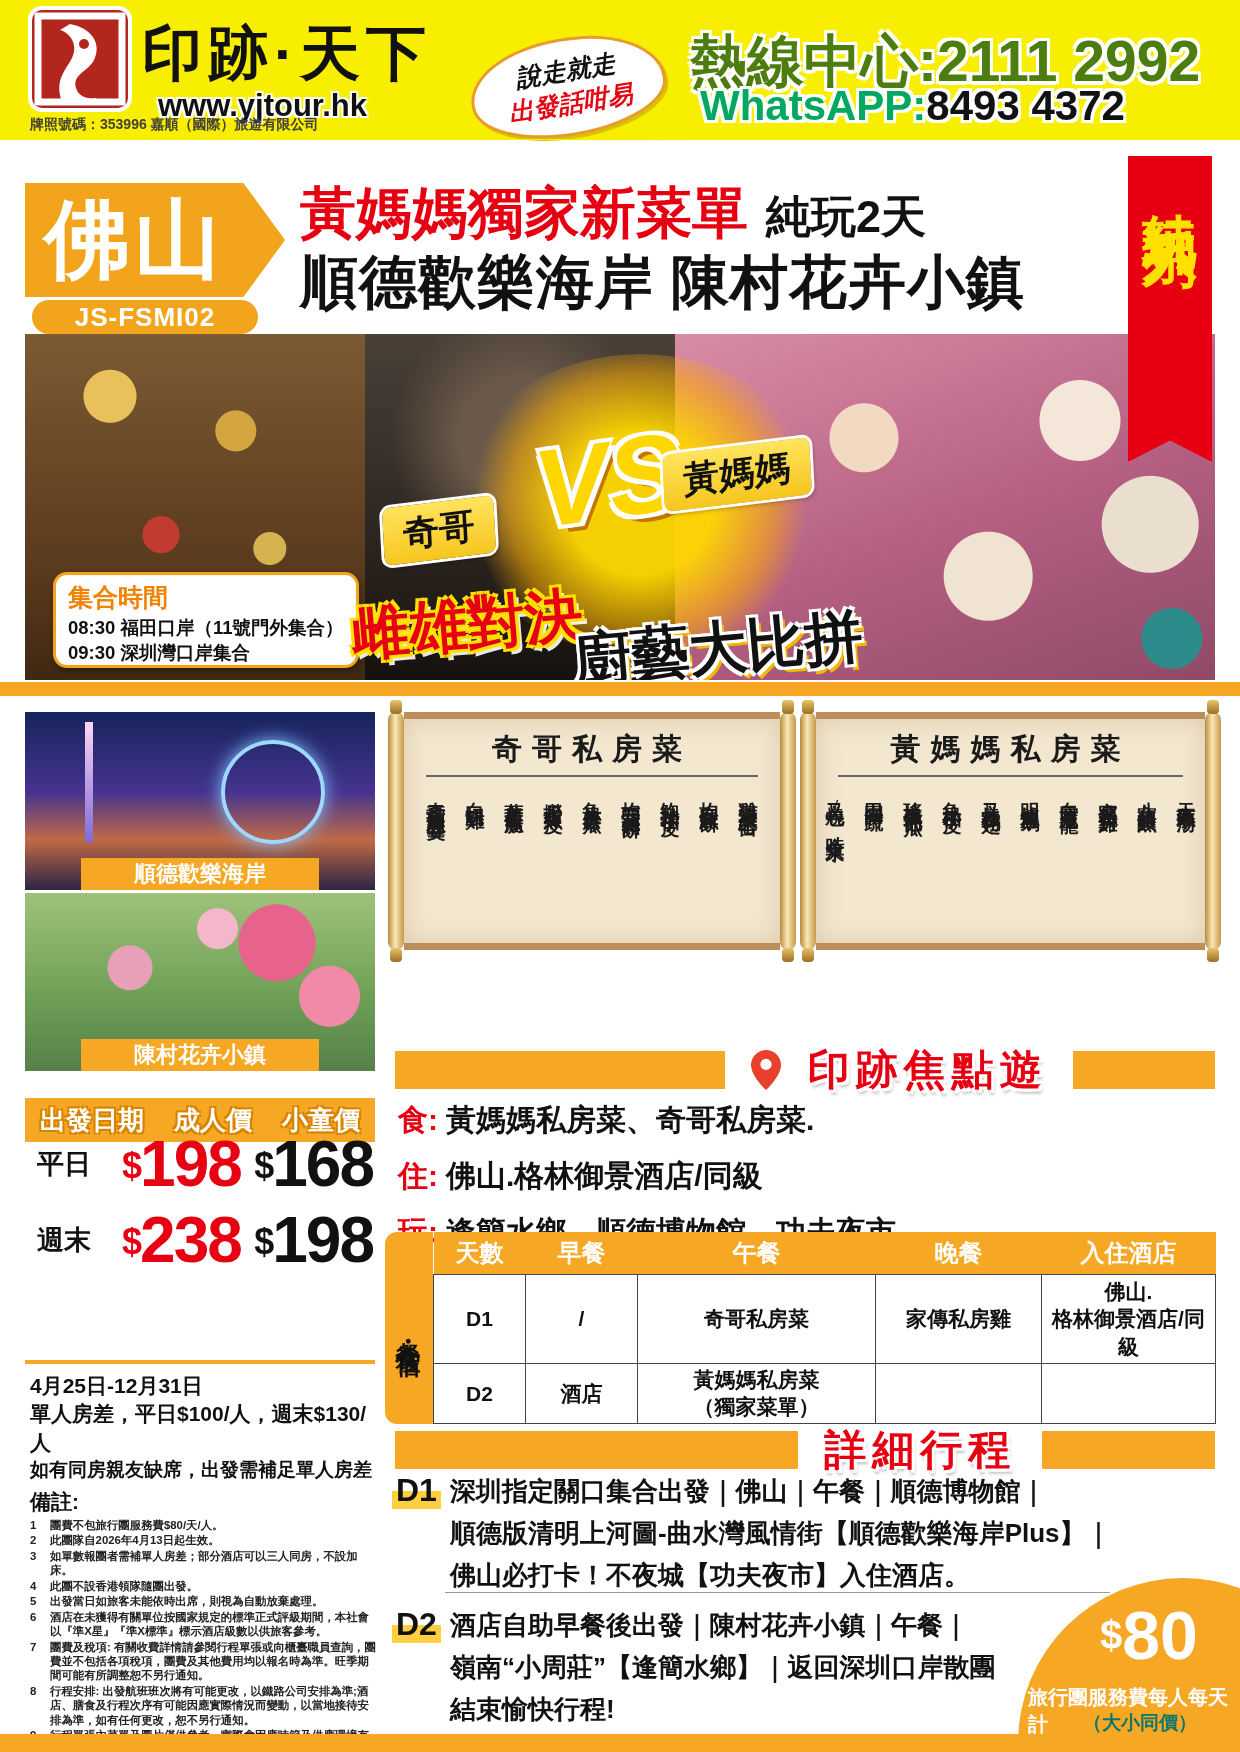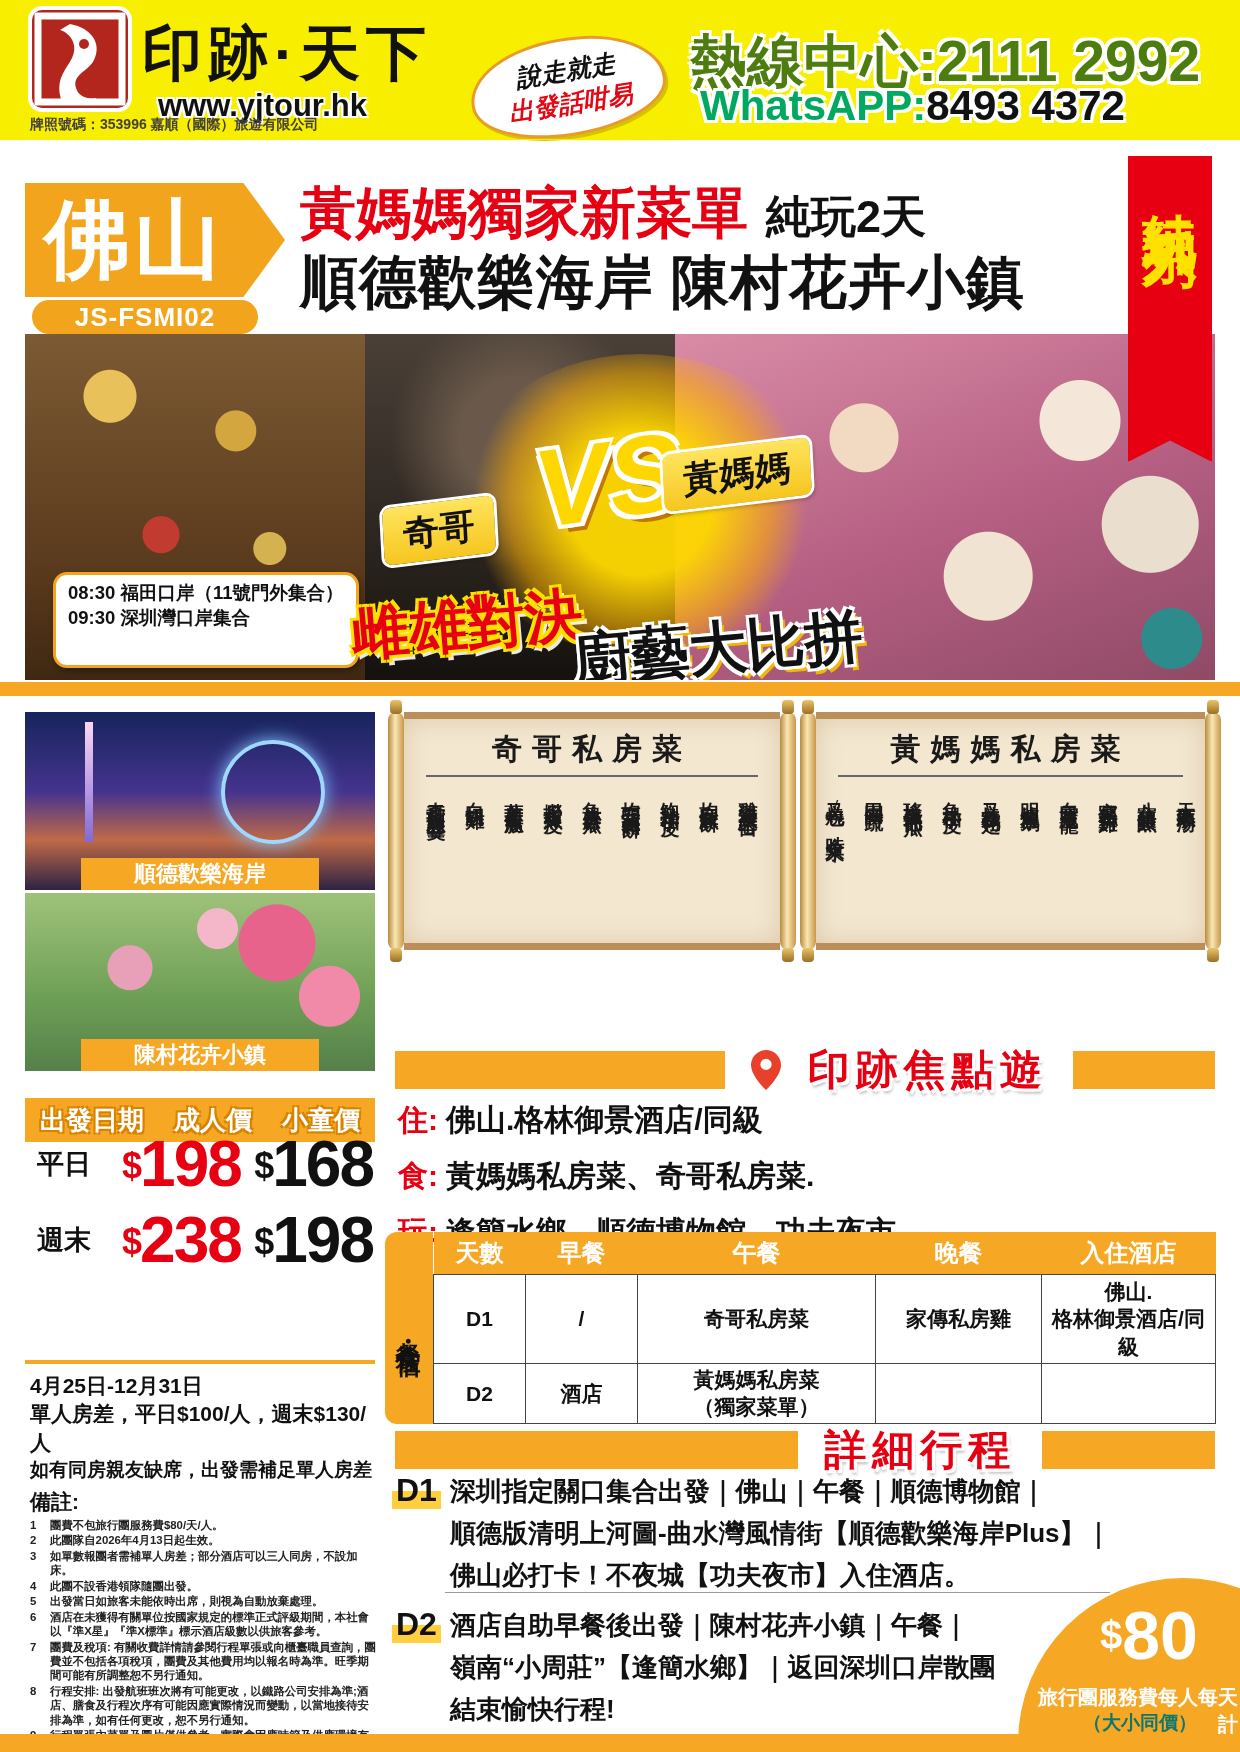--- a/index.html
+++ b/index.html
@@ -149,21 +149,21 @@
   .day{position:absolute;left:392px;width:730px;}
   .day .dl{position:absolute;left:0;top:2px;font-size:32px;font-weight:900;color:#111;
         background:linear-gradient(transparent 52%,#FFCF3F 52%);padding:0 4px;}
   .day .dt{margin-left:58px;font-size:26px;font-weight:600;color:#111;line-height:42px;white-space:pre-line;}
   .d1{top:1470px;} .d2{top:1604px;}
   .ddiv{position:absolute;left:445px;top:1592px;width:665px;height:1px;background:#9a9a9a;}
   
   .fee{position:absolute;left:1018px;top:1578px;width:330px;height:330px;border-radius:50%;background:#F6A723;}
   .fee-amt{position:absolute;left:1100px;top:1596px;font-weight:900;color:#fff;white-space:nowrap;}
   .fee-amt .c{font-size:40px;vertical-align:10px;} .fee-amt .n{font-size:68px;}
-  .fee-l1{position:absolute;left:1028px;top:1684px;width:210px;font-size:20px;font-weight:800;color:#fff;text-align:right;}
+  .fee-l1{position:absolute;left:1028px;top:1684px;width:210px;font-size:20px;font-weight:800;color:#fff;text-align:left;}
   .fee-l2{position:absolute;left:1060px;top:1710px;width:160px;font-size:19px;font-weight:700;color:#0f766e;text-align:center;}
   .botbar{position:absolute;left:0;top:1734px;width:100%;height:18px;background:#F6A723;}
 </style>
 </head>
 <body>
 
 <div class="page">
 
   <div class="hdr">
     <div class="stamp">
@@ -200,20 +200,21 @@
 
   <div class="hero">
     <div class="ph-trophy"></div>
     <div class="ph-chef"></div>
     <div class="ph-food"></div>
     <div class="burst"></div>
     <div class="vs">VS</div>
     <div class="tag tag-qi">奇哥</div>
     <div class="tag tag-wong">黃媽媽</div>
     <div class="meet">
+      <div class="mt">集合時間</div>
       <div class="mls">
           <div class="ml">08:30 福田口岸（11號門外集合）</div>
           <div class="ml">09:30 深圳灣口岸集合</div>
         </div>
     </div>
     <div class="slogan1">雌雄對決</div>
     <div class="slogan2">廚藝大比拼</div>
   </div>
   <div class="strip"></div>
 
@@ -267,24 +268,24 @@
     <svg class="pin" viewBox="0 0 24 32">
       <path d="M12 0C5.4 0 0 5.4 0 12c0 9 12 20 12 20s12-11 12-20C24 5.4 18.6 0 12 0z" fill="#E8402A"></path>
       <circle cx="12" cy="11.5" r="4.5" fill="#fff"></circle>
     </svg>
     <div class="txt">印跡焦點遊</div>
     <div class="seg rseg"></div>
   </div>
 
   <div class="focus">
       <div class="focus-line">
+      <span class="focus-label">食:</span><span class="focus-text">黃媽媽私房菜、奇哥私房菜.</span>
+    </div>
+      <div class="focus-line">
       <span class="focus-label">住:</span><span class="focus-text">佛山.格林御景酒店/同級</span>
-    </div>
-      <div class="focus-line">
-      <span class="focus-label">食:</span><span class="focus-text">黃媽媽私房菜、奇哥私房菜.</span>
     </div>
       <div class="focus-line">
       <span class="focus-label">玩:</span><span class="focus-text">逢簡水鄉、順德博物館、功夫夜市</span>
     </div>
     </div>
 
   <div class="price-hd">
     <span>出發日期</span>
     <span>成人價</span>
     <span>小童價</span>

